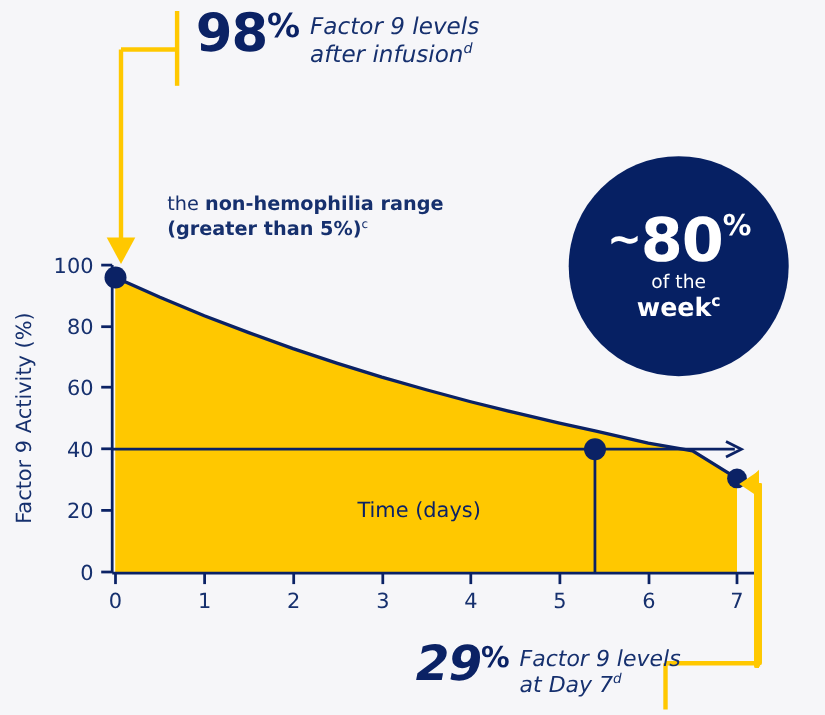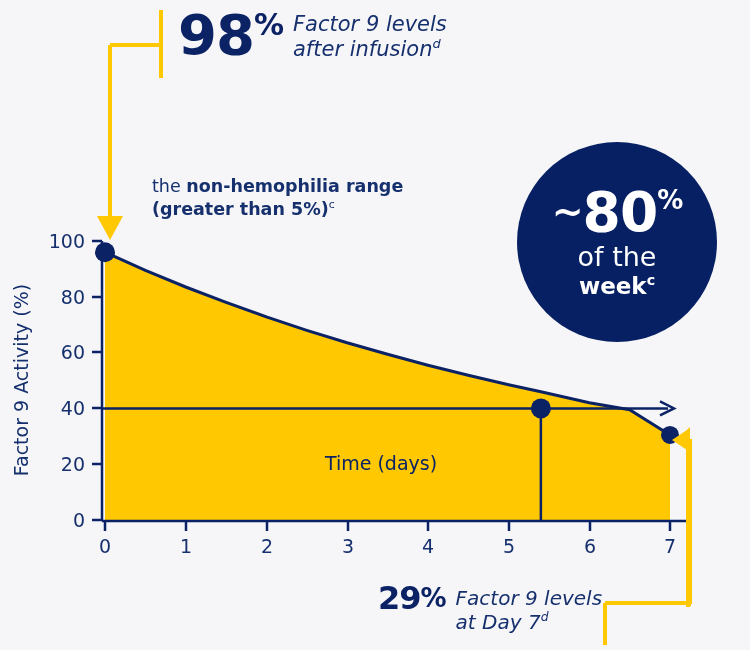--- a/index.html
+++ b/index.html
@@ -23,21 +23,21 @@
   
   .abs { position: absolute; }
 
   
   .callout {
     display: flex;
     align-items: flex-start;
     line-height: 1.05;
   }
   .bignum {
-    font-size: 56px;
+    font-size: 48px;
     font-weight: 700;
     letter-spacing: -1px;
     color: #0b2265;
     line-height: 0.95;
   }
   .pct {
     font-size: 30px;
     font-weight: 700;
     color: #0b2265;
     line-height: 1;
@@ -56,21 +56,21 @@
   .sup {
     font-size: 0.62em;
     vertical-align: super;
     line-height: 0;
   }
 
   
   #callout-top { left: 178px; top: 8px; }
   
   #callout-bottom { left: 378px; top: 583px; }
-  #callout-bottom .bignum { font-size: 32px; }
+  #callout-bottom .bignum { font-size: 44px; font-style: italic; }
   #callout-bottom .pct { font-size: 26px; }
   #callout-bottom .calloutcopy { font-size: 20px; margin-top: 3px; }
 
   
   #range-note {
     left: 152px;
     top: 152px;
     width: 320px;
     font-size: 17.5px;
     line-height: 1.32;
@@ -95,21 +95,21 @@
   #week-badge .line1 {
     font-size: 55px;
     font-weight: 700;
     line-height: 0.95;
     letter-spacing: -1px;
     display: flex;
     align-items: flex-start;
   }
   #week-badge .tilde { font-size: 38px; font-weight: 700; line-height: 1; margin-top: 6px; }
   #week-badge .pctsmall { font-size: 26px; font-weight: 700; margin-top: 2px; }
-  #week-badge .line2 { font-size: 27px; font-weight: 400; line-height: 1.2; margin-top: 3px; text-align: center; }
+  #week-badge .line2 { font-size: 17px; font-weight: 400; line-height: 1.2; margin-top: 3px; text-align: center; }
   #week-badge .line3 { font-size: 23px; font-weight: 700; line-height: 1.05; }
 
   
   #chart-svg { left: 0; top: 0; }
 
   .axis-line { stroke: #0b2265; stroke-width: 2.5; fill: none; }
   .tick-line { stroke: #0b2265; stroke-width: 2.5; }
   .tick-label { fill: #16306e; font-family: "DejaVu Sans", sans-serif; font-size: 19px; }
   .axis-title { fill: #16306e; font-family: "DejaVu Sans", sans-serif; font-size: 19px; }
   .curve { fill: none; stroke: #0b2265; stroke-width: 3; }

